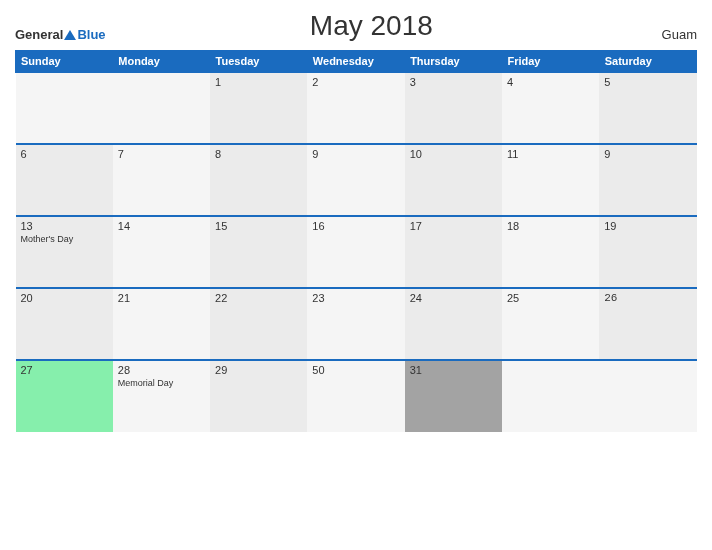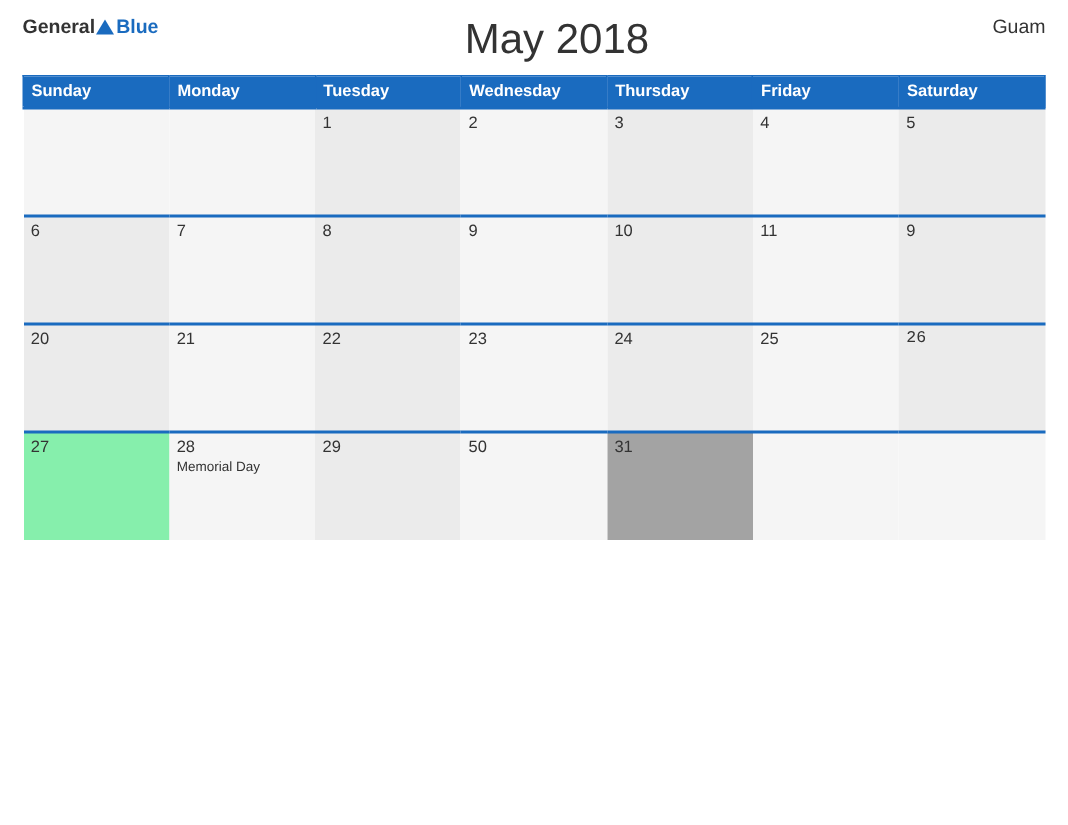--- a/index.html
+++ b/index.html
@@ -11,21 +11,21 @@
       overflow: hidden;
     }
     .page {
       width: 712px;
       height: 550px;
       padding: 10px 15px;
     }
     
     .header {
       display: flex;
-      align-items: flex-start;
+      align-items: flex-end;
       justify-content: space-between;
       margin-bottom: 8px;
     }
     .logo {
       display: flex;
       align-items: center;
       font-size: 12px;
     }
     .logo-general {
       color: #333;
@@ -169,20 +169,44 @@
           </td>
           <td style="background-color: rgb(245, 245, 245);">
             <span class="day-number">11</span>
           </td>
           <td style="background-color: rgb(235, 235, 235);">
             <span class="day-number">9</span>
           </td>
         </tr>
         <tr>
           <td style="background-color: rgb(235, 235, 235);">
+            <span class="day-number">13</span>
+            <span class="event-label">Mother's Day</span>
+          </td>
+          <td style="background-color: rgb(245, 245, 245);">
+            <span class="day-number">14</span>
+          </td>
+          <td style="background-color: rgb(235, 235, 235);">
+            <span class="day-number">15</span>
+          </td>
+          <td style="background-color: rgb(245, 245, 245);">
+            <span class="day-number">16</span>
+          </td>
+          <td style="background-color: rgb(235, 235, 235);">
+            <span class="day-number">17</span>
+          </td>
+          <td style="background-color: rgb(245, 245, 245);">
+            <span class="day-number">18</span>
+          </td>
+          <td style="background-color: rgb(235, 235, 235);">
+            <span class="day-number">19</span>
+          </td>
+        </tr>
+        <tr>
+          <td style="background-color: rgb(235, 235, 235);">
             <span class="day-number">20</span>
           </td>
           <td style="background-color: rgb(245, 245, 245);">
             <span class="day-number">21</span>
           </td>
           <td style="background-color: rgb(235, 235, 235);">
             <span class="day-number">22</span>
           </td>
           <td style="background-color: rgb(245, 245, 245);">
             <span class="day-number">23</span>

